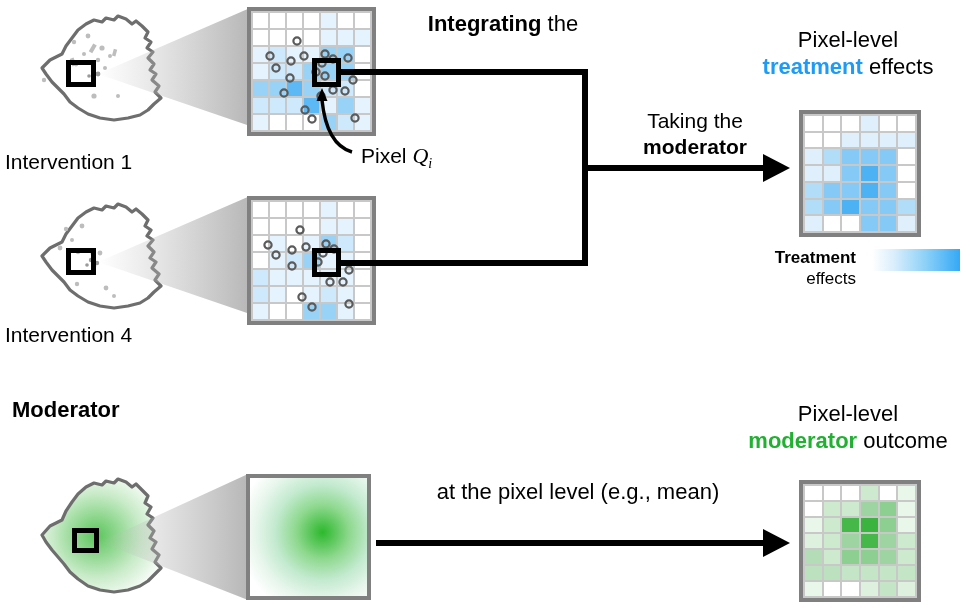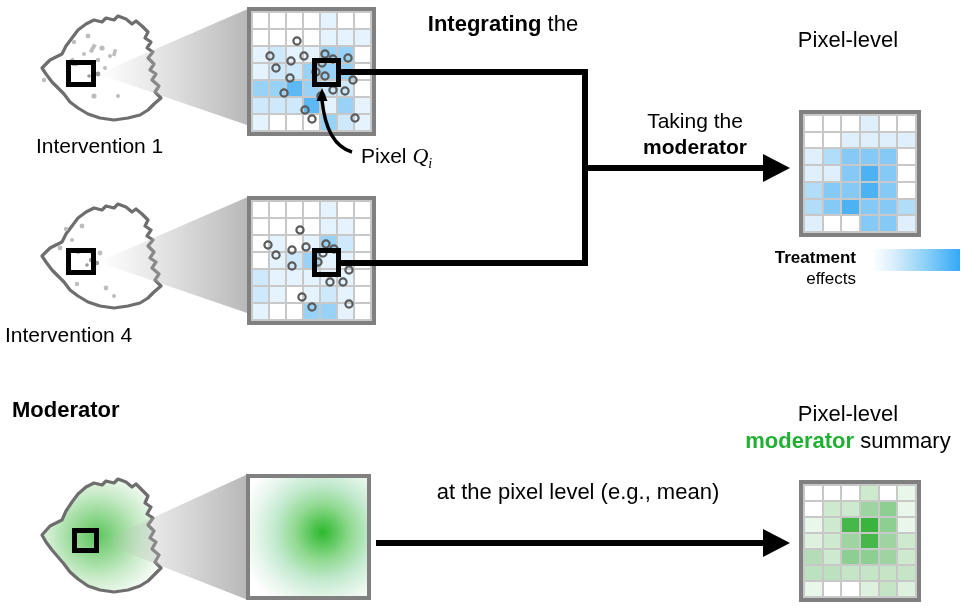--- a/index.html
+++ b/index.html
@@ -77,21 +77,21 @@
       <rect x="99" y="41" width="3.5" height="7" transform="rotate(15 100 44)"></rect>
     </g>
     <g fill="#9a9a9a" stroke="none">
       <circle cx="79" cy="63" r="2.2"></circle>
         <circle cx="84" cy="66" r="2.4"></circle>
       <circle cx="75" cy="68" r="1.8"></circle>
     </g>
   </svg>
 </div>
 <div class="pixbox" style="left:66px;top:60px;width:30px;height:27px;"></div>
-<div class="label" style="position:absolute;left:5px;top:133px;margin-left:31px;">Intervention 1</div>
+<div class="label" style="position:absolute;left:5px;top:149px;">Intervention 1</div>
 
 <div class="fan" style="left:98px;top:8px;width:152px;height:118px;">
   <svg width="152" height="118" viewBox="0 0 152 118">
     <defs>
       <linearGradient id="fan1" x1="0" y1="0" x2="1" y2="0">
         <stop offset="0" stop-color="#bfbfbf" stop-opacity="0"></stop>
         <stop offset="1" stop-color="#b3b3b3" stop-opacity="0.95"></stop>
       </linearGradient>
     </defs>
     <path d="M0,66 L152,0 L152,118 Z" fill="url(#fan1)"></path>
@@ -310,20 +310,21 @@
   <path d="M790,168 L763,154 L763,182 Z" fill="#000000"></path>
 </svg>
 
 <div class="abs center" style="left:615px;top:108px;width:160px;">
   <div class="label">Taking the</div>
   <div class="label bold">moderator</div>
 </div>
 
 <div class="abs center" style="left:730px;top:26px;width:236px;">
   <div class="label big">Pixel-level</div>
+  <div class="label big"><span class="bold tcolor">treatment</span><span> effects</span></div>
 </div>
 
 <div class="grid" id="grid-te" style="left:799px;top:110px;width:122px;height:127px;grid-template-columns:repeat(6,1fr);grid-template-rows:repeat(7,1fr);">
     <div class="cell" style="background: rgb(255, 255, 255);"></div>
     <div class="cell" style="background: rgb(255, 255, 255);"></div>
     <div class="cell" style="background: rgb(255, 255, 255);"></div>
     <div class="cell" style="background: rgb(223, 240, 252);"></div>
     <div class="cell" style="background: rgb(255, 255, 255);"></div>
     <div class="cell" style="background: rgb(255, 255, 255);"></div>
     <div class="cell" style="background: rgb(255, 255, 255);"></div>
@@ -411,21 +412,21 @@
   <path d="M376,543 L768,543" stroke="#000000" stroke-width="6" fill="none"></path>
   <path d="M790,543 L763,529 L763,557 Z" fill="#000000"></path>
 </svg>
 
 <div class="abs center" style="left:408px;top:478px;width:340px;">
   <div class="label big">at the pixel level (e.g., mean)</div>
 </div>
 
 <div class="abs center" style="left:728px;top:400px;width:240px;">
   <div class="label big">Pixel-level</div>
-  <div class="label big"><span class="bold mcolor">moderator</span><span> summary</span></div>
+  <div class="label big"><span class="bold mcolor">moderator</span><span> outcome</span></div>
 </div>
 
 <div class="grid" id="grid-mod" style="left:799px;top:480px;width:122px;height:122px;grid-template-columns:repeat(6,1fr);grid-template-rows:repeat(7,1fr);">
     <div class="cell" style="background: rgb(255, 255, 255);"></div>
     <div class="cell" style="background: rgb(255, 255, 255);"></div>
     <div class="cell" style="background: rgb(255, 255, 255);"></div>
     <div class="cell" style="background: rgb(205, 234, 206);"></div>
     <div class="cell" style="background: rgb(255, 255, 255);"></div>
     <div class="cell" style="background: rgb(233, 246, 234);"></div>
     <div class="cell" style="background: rgb(255, 255, 255);"></div>

